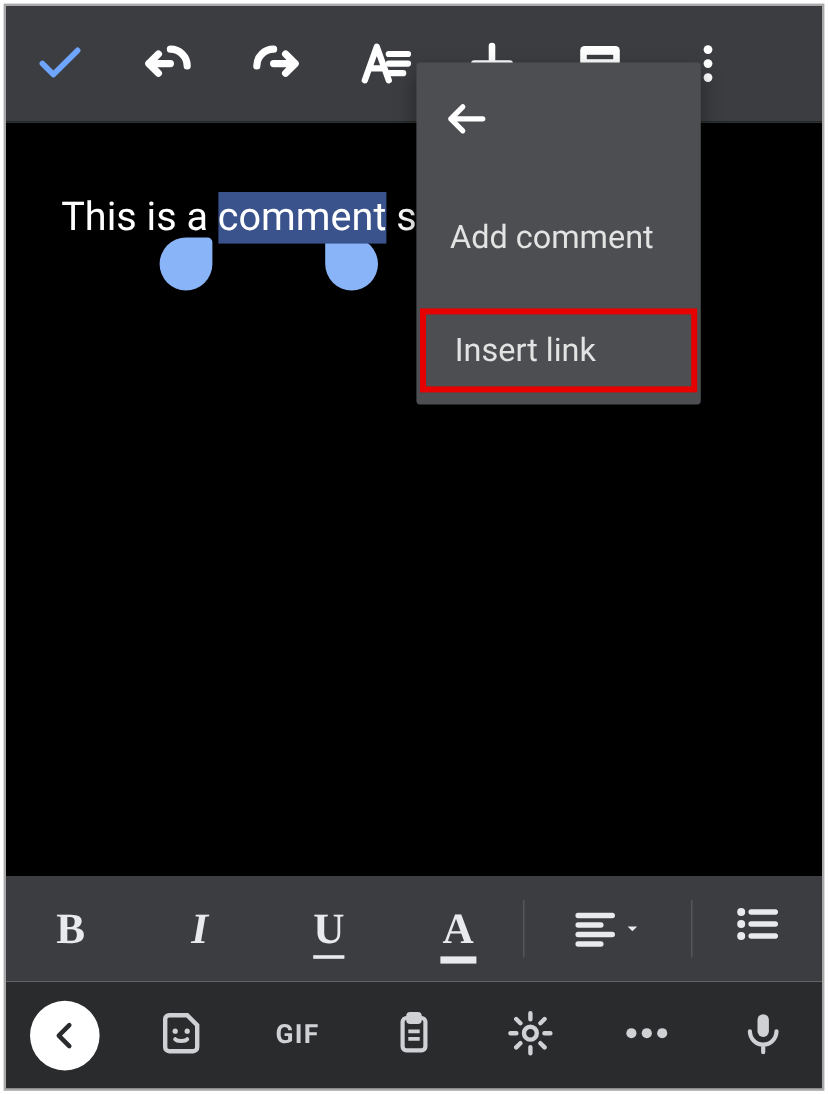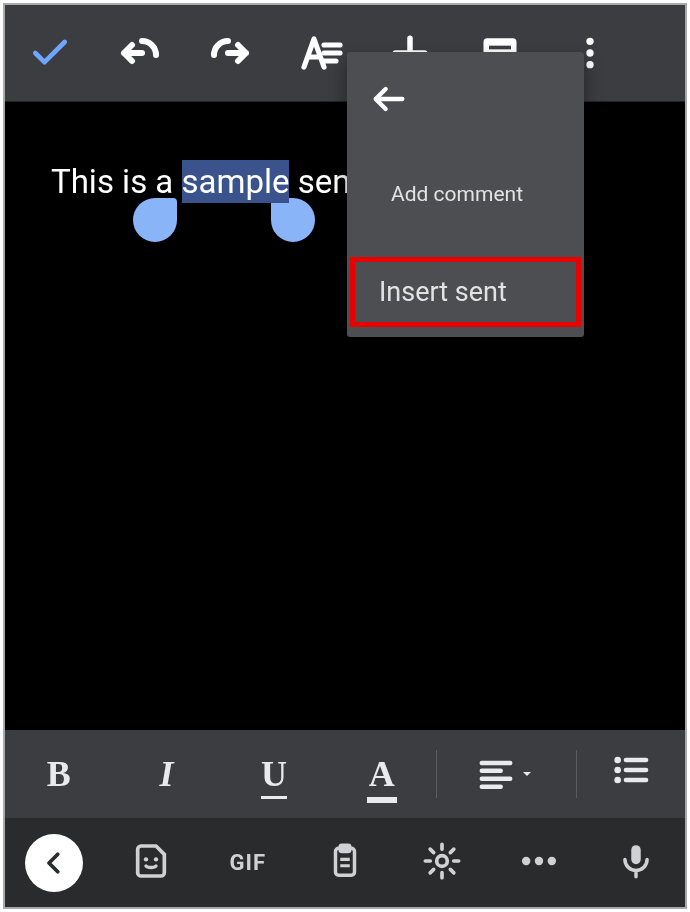--- a/index.html
+++ b/index.html
@@ -91,22 +91,22 @@
     z-index: 10;
   }
   .dd-back {
     position: absolute;
     left: 20px; top: 28px;
     width: 44px; height: 44px;
     display: flex; align-items: center; justify-content: center;
   }
   .dd-item {
     position: absolute;
-    left: 44px;
-    font-size: 21px;
+    left: 28px;
+    font-size: 27px;
   }
   .dd-item.comment { top: 130px; }
   .dd-highlight {
     position: absolute;
     left: 3px;
     top: 205px;
     width: 231px;
     height: 70px;
     box-sizing: border-box;
     border: 5px solid #e60000;
@@ -265,39 +265,39 @@
             <circle cx="12" cy="5" r="2.2" fill="#ffffff"></circle>
             <circle cx="12" cy="12" r="2.2" fill="#ffffff"></circle>
             <circle cx="12" cy="19" r="2.2" fill="#ffffff"></circle>
           </svg>
       </span>
     </div>
   </div>
 
   <div class="doc">
     <div class="textline">
-      <span class="plain">This is a </span><span class="sel">sample</span><span class="plain"> sent</span>
+      <span class="plain">This is a </span><span class="sel">comment</span><span class="plain"> sent</span>
     </div>
     <div class="handle left"></div>
     <div class="handle right"></div>
   </div>
 
   <div class="dropdown">
     <div class="dd-back">
       <span>
         <svg width="40" height="40" viewBox="0 0 24 24">
             <path d="M20 12H4M10 6l-6 6 6 6" fill="none" stroke="#ffffff" stroke-width="2.6" stroke-linecap="round" stroke-linejoin="round"></path>
           </svg>
       </span>
     </div>
     <div class="dd-item comment">
       <span>Add comment</span>
     </div>
     <div class="dd-highlight">
-      <span>Insert sent</span>
+      <span>Insert link</span>
     </div>
   </div>
 
   <div class="formatbar">
     <div class="fbtn">
       <span style="font-weight:900;">B</span>
     </div>
     <div class="fbtn">
       <span style="font-style:italic;font-weight:700;">I</span>
     </div>

